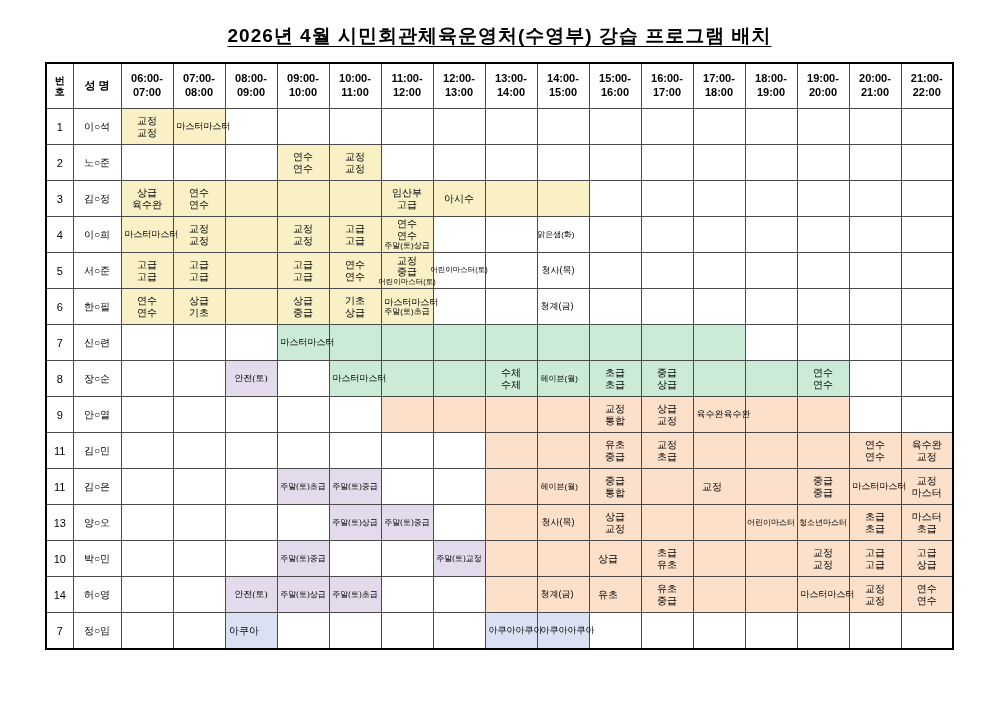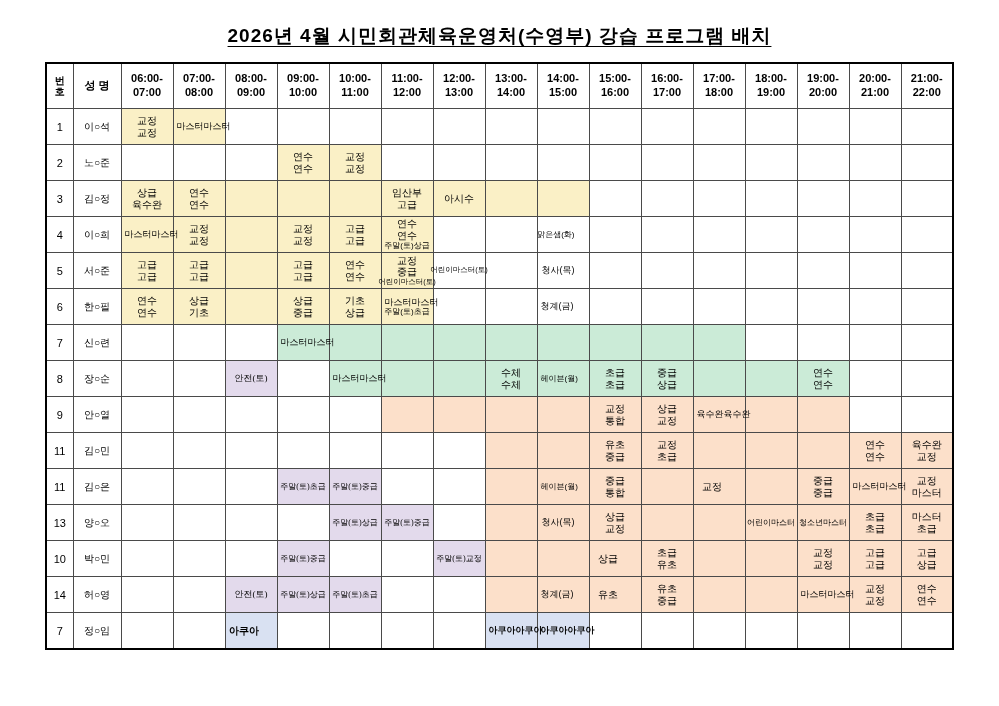--- a/index.html
+++ b/index.html
@@ -22,21 +22,21 @@
   td.name-cell{text-align:center;font-size:10px;letter-spacing:0px;white-space:nowrap;}
   .cellwrap{display:flex;flex-direction:column;justify-content:center;height:100%;width:100%;}
   .line{display:flex;align-items:center;width:100%;white-space:nowrap;line-height:1.15;}
   .line.spread{justify-content:space-between;padding:0 3px;box-sizing:border-box;}
   .line.al-l{justify-content:flex-start;padding-left:3px;box-sizing:border-box;}
   .line.al-r{justify-content:flex-end;padding-right:14px;box-sizing:border-box;}
   .line.al-c{justify-content:center;}
   .fs10{font-size:10px;flex-direction:column;} .fs9{font-size:9px;} .fs8{font-size:8px;} .fs7{font-size:7.5px;}
   .bg-y{background:#faf0c6 !important;} .bg-g{background:#cbebd7 !important;}
   .bg-o{background:#fce0ca !important;} .bg-p{background:#e3daec !important;font-family:Liberation Serif, serif;}
-  .bg-b{background:#d9e1f2 !important;font-weight:bold;}
+  .bg-b{background:#d9e1f2 !important;}
 </style>
 </head>
 <body>
 
 <div class="page">
   <div class="title"><span>2026년 4월 시민회관체육운영처(수영부) 강습 프로그램 배치</span></div>
   <table class="sched">
     <colgroup id="cols">
         <col class="c-no">
         <col class="c-name">

